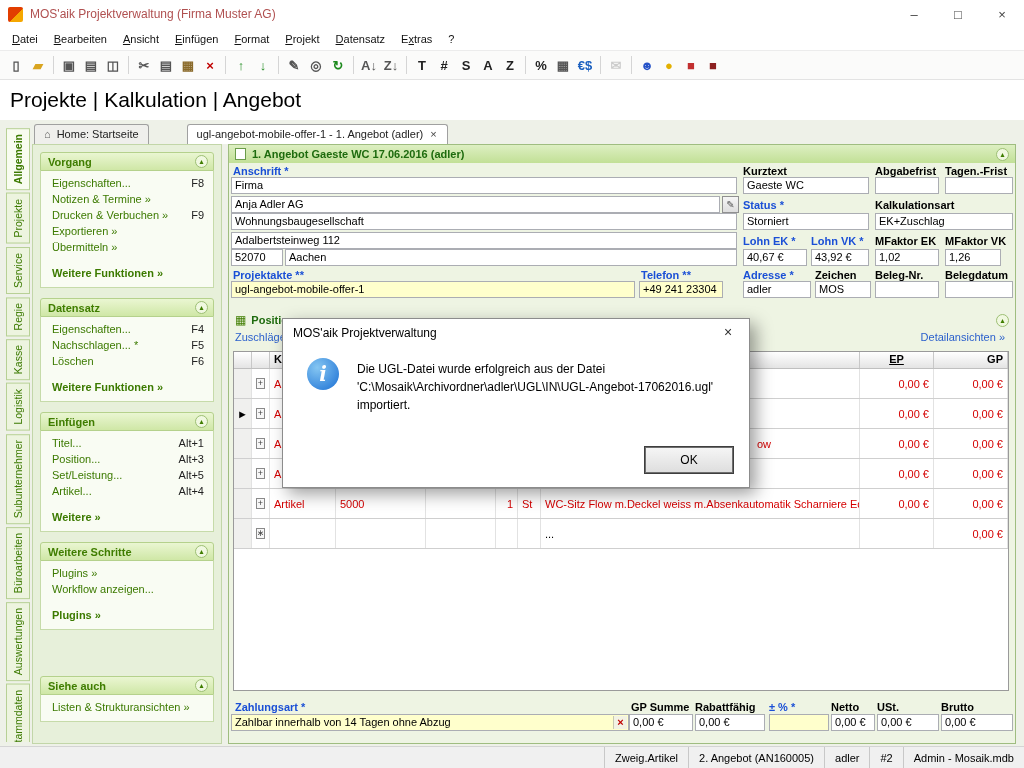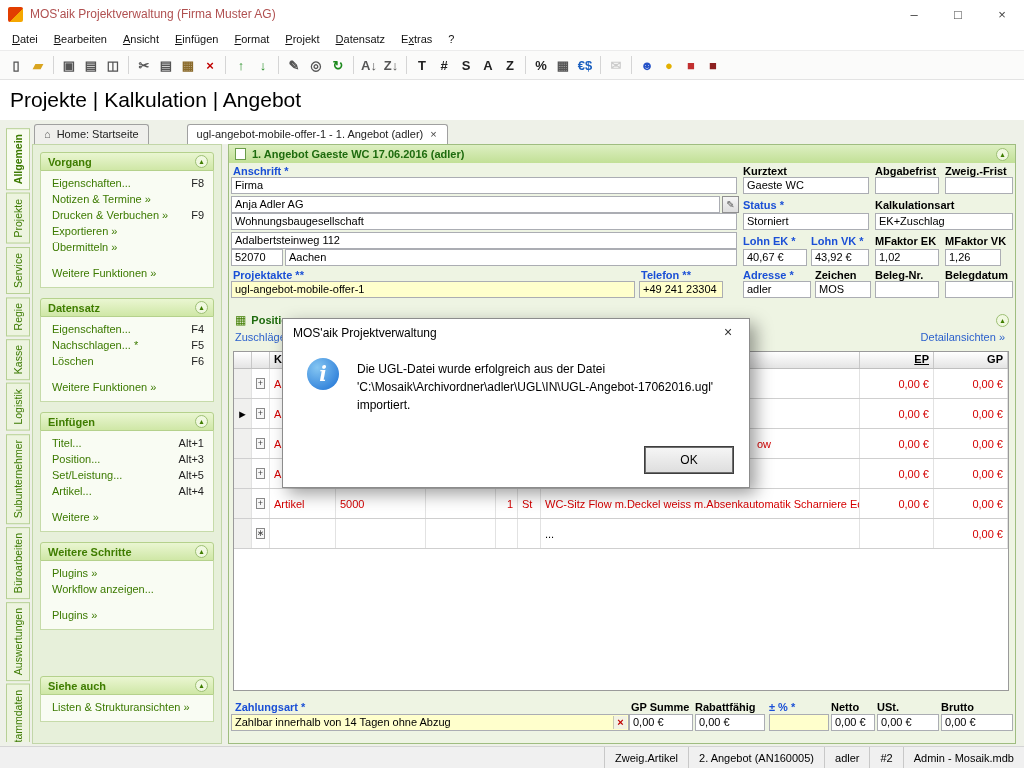--- a/index.html
+++ b/index.html
@@ -59,21 +59,21 @@
   .section-header { height:19px; display:flex; align-items:center; justify-content:space-between;
                     padding:0 5px 0 7px; background:linear-gradient(#eaf6d2,#cfe7a6);
                     border:1px solid #b5d18c; border-radius:3px 3px 0 0;
                     color:#3f7d00; font-weight:bold; }
   .section-chevron { width:13px; height:13px; border-radius:50%; border:1px solid #9dbf74;
                      background:#f0f8e0; color:#3f7d00; font-size:7px; line-height:11px;
                      text-align:center; flex:0 0 13px; }
   .section-body { background:#f9fcf3; border:1px solid #c6dba9; border-top:none; padding:4px 0 6px; }
   .p-item { display:flex; justify-content:space-between; padding:2px 9px 2px 11px; color:#3c7a00; }
   .p-item .shortcut { color:#222; }
-  .p-item.gap { margin-top:10px; }
+  .p-item.gap { margin-top:10px;font-weight:bold; }
 
   
   .mainpanel { position:absolute; left:228px; top:24px; right:8px; bottom:2px;
                background:#eef4e3; border:1px solid #9fbd80; }
   .main-caption { position:absolute; left:0; right:0; top:0; height:18px;
                   background:linear-gradient(#ddefc2,#c2e096); display:flex; align-items:center;
                   padding:0 6px; color:#1e6b0e; font-weight:bold; }
   .ic-doc { width:11px; height:12px; background:#fff; border:1px solid #6a9c4a; margin-right:6px; flex:0 0 11px; }
   .caption-chevron { margin-left:auto; width:13px; height:13px; border-radius:50%;
                      border:1px solid #9dbf74; background:#f0f8e0; color:#3f7d00;
@@ -345,21 +345,21 @@
     <div class="main-caption">
       <span class="ic-doc"></span>
       <span>1. Angebot Gaeste WC 17.06.2016 (adler)</span>
       <span class="caption-chevron">▴</span>
     </div>
 
     <div class="formarea">
       <span class="flabel blue" style="left:4px;top:2px">Anschrift *</span>
       <span class="flabel" style="left:514px;top:2px">Kurztext</span>
       <span class="flabel" style="left:646px;top:2px">Abgabefrist</span>
-      <span class="flabel" style="left:716px;top:2px">Zweig.-Frist</span>
+      <span class="flabel" style="left:716px;top:2px">Tagen.-Frist</span>
 
       <div class="fbox" style="left:2px;top:14px;width:506px">Firma</div>
       <div class="fbox" style="left:514px;top:14px;width:126px">Gaeste WC</div>
       <div class="fbox" style="left:646px;top:14px;width:64px"></div>
       <div class="fbox" style="left:716px;top:14px;width:68px"></div>
 
       <div class="fbox" style="left:2px;top:33px;width:489px">Anja Adler AG</div>
       <div class="mini-btn" style="left:493px;top:33px">✎</div>
       <span class="flabel blue" style="left:514px;top:36px">Status *</span>
       <span class="flabel" style="left:646px;top:36px">Kalkulationsart</span>
@@ -409,21 +409,21 @@
     <div class="ptable">
       <div class="thead">
           <div class="hcell" style="flex: 0 0 18px;"></div>
           <div class="hcell" style="flex: 0 0 18px;"></div>
           <div class="hcell" style="flex: 0 0 66px;">Kennung</div>
           <div class="hcell" style="flex: 0 0 90px;"></div>
           <div class="hcell" style="flex: 0 0 70px;"></div>
           <div class="hcell" style="flex: 0 0 22px;"></div>
           <div class="hcell" style="flex: 0 0 23px;"></div>
           <div class="hcell" style="flex: 1 1 auto;"></div>
-          <div class="hcell num" style="flex: 0 0 74px; text-align: right; text-decoration: underline;">EP</div>
+          <div class="hcell num" style="flex: 0 0 74px; text-align: center; text-decoration: underline;">EP</div>
           <div class="hcell num" style="flex: 0 0 74px; text-align: right;">GP</div>
         </div>
       <div>
           <div class="trow">
             <div class="cell selc" style="flex: 0 0 18px;"></div>
             <div class="cell" style="justify-content: center; flex: 0 0 18px;">
               <span class="expbox">+</span>
             </div>
             <div class="cell red" style="flex: 0 0 66px;">Artikel</div>
             <div class="cell red" style="flex: 0 0 90px;"></div>

